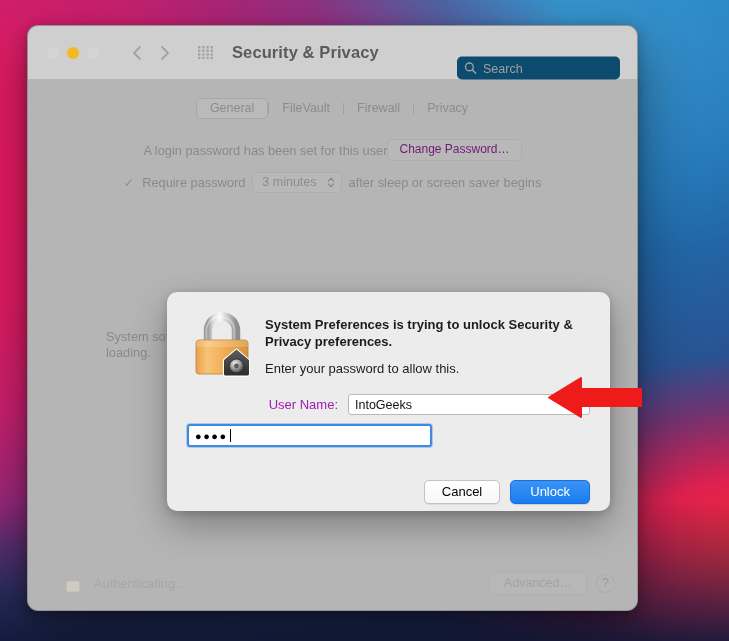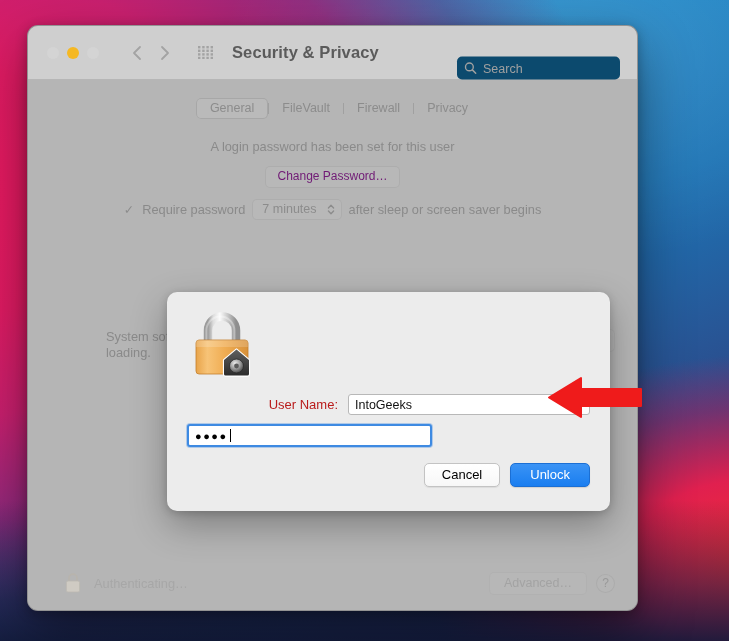--- a/index.html
+++ b/index.html
@@ -129,23 +129,21 @@
     border: 1px solid rgba(160,160,160,0.75);
     border-radius: 5px;
     height: 21px;
     line-height: 19px;
   }
   .tab-sep { width: 1px; height: 11px; background: rgba(155,155,155,0.8); }
 
   
   #pw-row {
     display: flex; align-items: center; justify-content: center;
-    gap: 12px;
     margin-top: 20px;
-    flex-direction: column;
   }
   #pw-text { font-size: 12.8px; color: #8a8a8a; }
   .ghost-btn {
     font-size: 12px;
     color: #701a75;
     background: rgba(188,188,188,0.45);
     border: 1px solid rgba(165,165,165,0.6);
     border-radius: 5px;
     padding: 3px 11px 4px;
     line-height: 1.1;
@@ -229,21 +227,21 @@
   #auth-title {
     font-size: 13px; font-weight: 700; color: #1c1c1c; line-height: 17px;
     max-width: 320px;
   }
   #auth-sub { font-size: 13px; color: #1c1c1c; margin-top: 11px; }
 
   #auth-fields { margin-top: 16px; }
   .field-row { display: flex; align-items: center; margin-bottom: 9px; }
   .field-label {
     width: 163px; text-align: right; padding-right: 10px;
-    font-size: 13px; color: #b91c1c;
+    font-size: 13px; color: #a21caf;
   }
   .text-input {
     width: 245px; height: 21px;
     background: #ffffff;
     border: 1px solid #b8b8b8;
     border-radius: 3px;
     font-size: 12.5px; color: #111;
     display: flex; align-items: center;
     padding: 0 6px;
   }
@@ -253,21 +251,21 @@
     height: 23px;
   }
   #pw-dots { letter-spacing: 1.5px; font-size: 11px; color: #000; }
   .caret {
     display: inline-block; width: 1px; height: 13px;
     background: #000; margin-left: 2px;
   }
 
   #auth-buttons {
     display: flex; justify-content: flex-end; gap: 10px;
-    margin-top: 16px;
+    margin-top: 33px;
   }
   #cancel-btn {
     font-size: 13px; color: #000;
     background: linear-gradient(#ffffff, #f7f7f7);
     border: 1px solid #c3c3c3;
     border-radius: 5px;
     padding: 3px 17px 4px;
     box-shadow: 0 1px 1px rgba(0,0,0,0.07);
   }
   #unlock-btn {
@@ -369,21 +367,21 @@
 
       <div id="pw-row">
         <span id="pw-text">A login password has been set for this user</span>
         <span class="ghost-btn">Change Password…</span>
       </div>
 
       <div id="require-row">
         <span class="checkmark">✓</span>
         <span id="require-label">Require password</span>
         <span class="popup">
-          <span>7 minutes</span>
+          <span>3 minutes</span>
           <span class="stepper">
             <svg width="8" height="13" viewBox="0 0 8 13">
               <polyline points="1.4,5 4,2.2 6.6,5" fill="none" stroke="#8c8c8c" stroke-width="1.3" stroke-linecap="round" stroke-linejoin="round"></polyline>
               <polyline points="1.4,8 4,10.8 6.6,8" fill="none" stroke="#8c8c8c" stroke-width="1.3" stroke-linecap="round" stroke-linejoin="round"></polyline>
             </svg>
           </span>
         </span>
         <span id="after-sleep">after sleep or screen saver begins</span>
       </div>
 
@@ -435,20 +433,24 @@
             <path d="M15 29 V18.5 A14 14 0 0 1 43 18.5 V29" fill="none" stroke="rgba(255,255,255,0.35)" stroke-width="2" transform="translate(-1.6,0)"></path>
             <rect x="3" y="28" width="52" height="34" rx="3" fill="url(#body)" stroke="#c47f2c" stroke-width="0.8"></rect>
             <rect x="3" y="28" width="52" height="7" fill="rgba(255,255,255,0.18)"></rect>
             <g>
               <path d="M31 48 L43.5 37.5 L56 48 L56 62 A1.6 1.6 0 0 1 54.4 63.6 L32.6 63.6 A1.6 1.6 0 0 1 31 62 Z" fill="url(#house)" stroke="#ffffff" stroke-width="2.2" stroke-linejoin="round"></path>
               <path d="M31 48 L43.5 37.5 L56 48 L56 62 A1.6 1.6 0 0 1 54.4 63.6 L32.6 63.6 A1.6 1.6 0 0 1 31 62 Z" fill="url(#house)"></path>
               <circle cx="43.5" cy="54" r="7" fill="url(#gear)" stroke="#2a2a2a" stroke-width="0.8"></circle>
               <circle cx="43.5" cy="54" r="2.4" fill="#5b5b5b"></circle>
             </g>
           </svg>
+          <div id="auth-texts">
+            <div id="auth-title">System Preferences is trying to unlock Security &amp; Privacy preferences.</div>
+            <div id="auth-sub">Enter your password to allow this.</div>
+          </div>
         </div>
 
         <div id="auth-fields">
           <div class="field-row">
             <span class="field-label">User Name:</span>
             <span class="text-input">
               <span>IntoGeeks</span>
             </span>
           </div>
           <div class="field-row">

